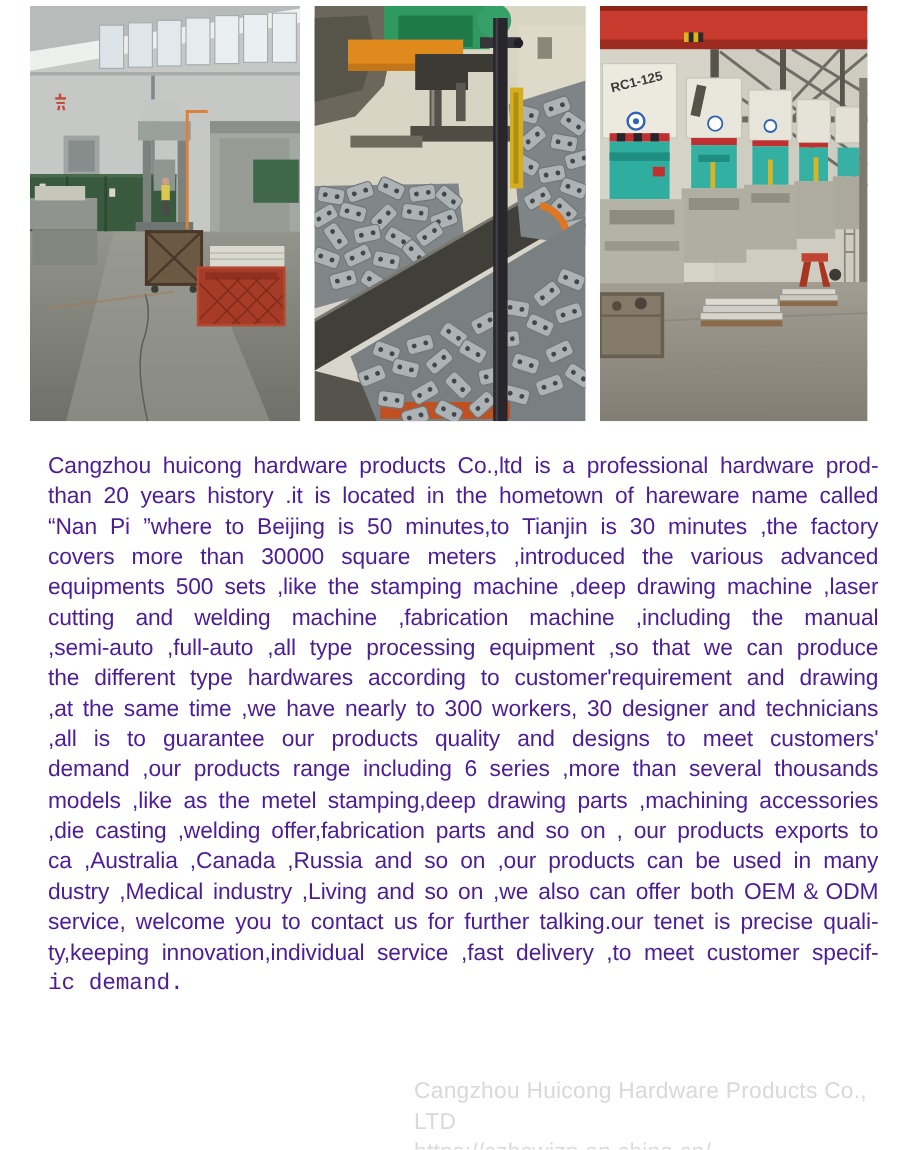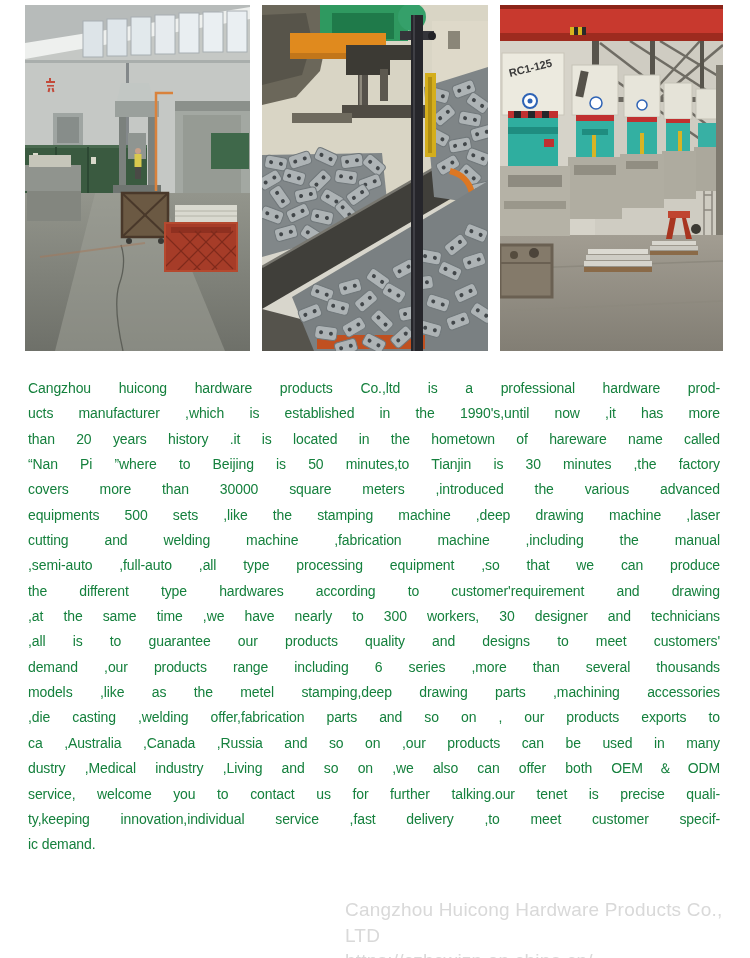--- a/index.html
+++ b/index.html
@@ -11,29 +11,29 @@
   .photo-row{
     position:absolute;top:5px;left:25px;width:698px;height:346px;
     display:flex;gap:12px;
   }
   figure.photo{margin:0;padding:0;height:346px;overflow:hidden;background:#d8d6cc;}
   figure.photo svg{display:block;width:100%;height:100%;}
   .photo-1{width:225px;}
   .photo-2{width:226px;}
   .photo-3{width:223px;}
   .description{
-    position:absolute;left:28px;top:376px;width:692px;
-    font-size:14px;line-height:25.35px;color:#15803d;
+    position:absolute;left:40px;top:376px;width:692px;
+    font-size:19px;line-height:25.35px;color:#4c1d95;
     letter-spacing:-0.1px;
   }
   .desc-line{
     text-align:justify;text-align-last:justify;
     height:25.35px;overflow:hidden;white-space:normal;
   }
-  .desc-line.last{text-align-last:left;}
+  .desc-line.last{text-align-last:left;font-family:Liberation Mono, monospace;}
   .watermark{
     position:absolute;left:345px;top:897px;width:400px;
     font-size:19px;line-height:25.5px;color:#d9d9d9;
     letter-spacing:0.2px;
   }
 </style>
 </head>
 <body>
 
 <div class="photo-row">
@@ -402,21 +402,20 @@
         <polygon points="186,213 192,234 186,234 182,213" fill="#a83520"></polygon>
       </g>
       <circle cx="196" cy="224" r="5" fill="#3c3a34"></circle>
       <rect x="216" y="60" width="7" height="170" fill="#7e7a6f"></rect>
     </svg>
   </figure>
 </div>
 
 <div class="description">
     <div class="desc-line">Cangzhou huicong hardware products Co.,ltd is a professional hardware prod-</div>
-    <div class="desc-line">ucts manufacturer ,which is established in the 1990's,until now ,it has more</div>
     <div class="desc-line">than 20 years history .it is located in the hometown of hareware name called</div>
     <div class="desc-line">“Nan Pi ”where  to Beijing is 50 minutes,to Tianjin is 30 minutes ,the factory</div>
     <div class="desc-line">covers more than 30000 square meters ,introduced the various advanced</div>
     <div class="desc-line">equipments 500 sets ,like the stamping machine ,deep drawing machine ,laser</div>
     <div class="desc-line">cutting and welding machine ,fabrication machine ,including the manual</div>
     <div class="desc-line">,semi-auto ,full-auto ,all type processing equipment ,so that we can produce</div>
     <div class="desc-line">the different type hardwares according to customer'requirement and drawing</div>
     <div class="desc-line">,at the same time ,we have nearly to 300 workers, 30 designer and technicians</div>
     <div class="desc-line">,all is to guarantee our products quality and designs to meet customers'</div>
     <div class="desc-line">demand ,our products range including 6 series ,more than several thousands</div>

